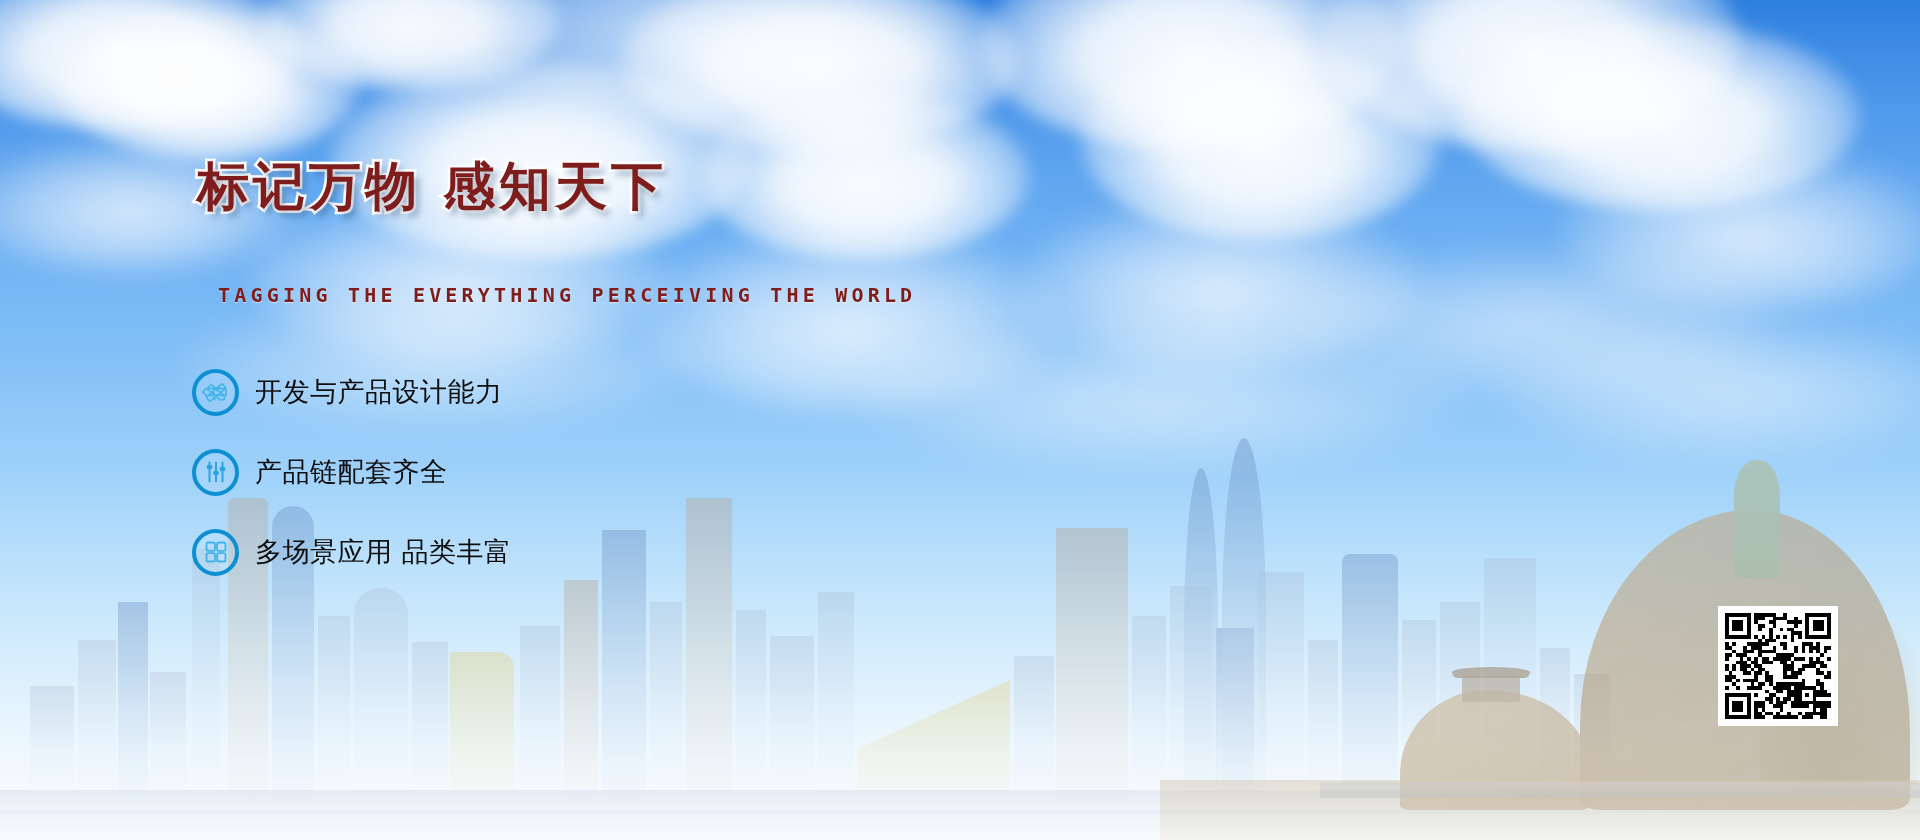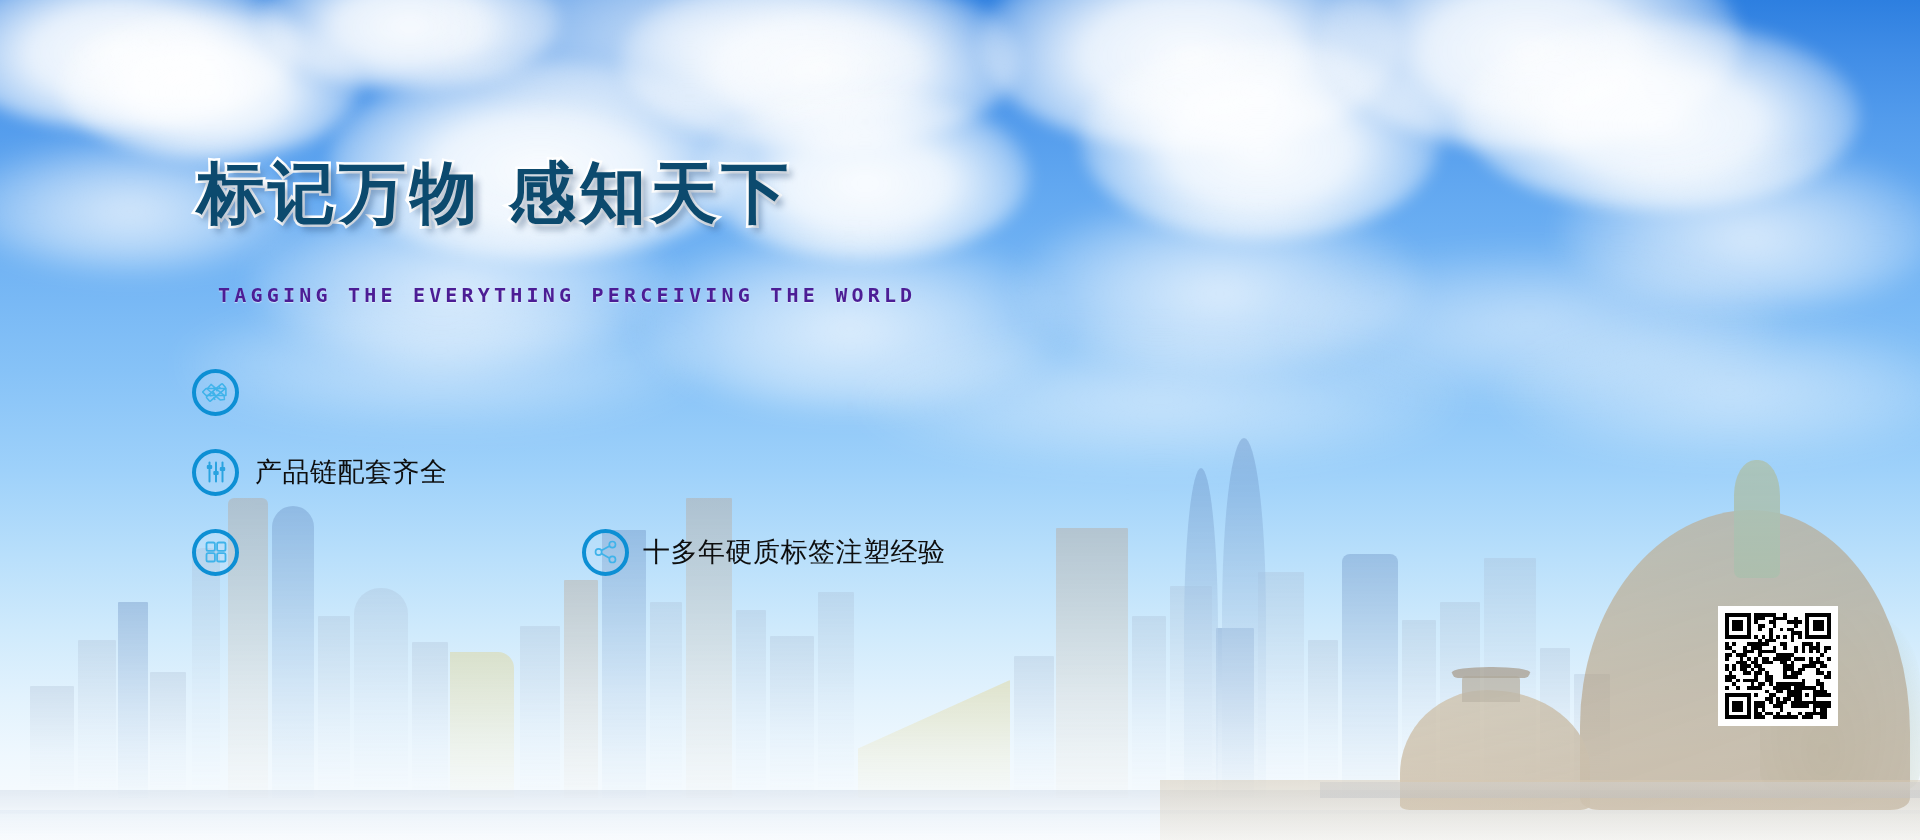--- a/index.html
+++ b/index.html
@@ -128,36 +128,36 @@
     background:linear-gradient(to bottom, rgba(200,212,230,0.55), rgba(168,184,208,0.42));
   }
   .beach {
     position:absolute; right:0; bottom:0; width:760px; height:60px;
     background:linear-gradient(to bottom, rgba(214,200,178,0.50), rgba(234,226,212,0.30));
   }
 
   
   .headline {
     position:absolute; left:197px; top:160px;
-    font-size:67px; line-height:1;
+    font-size:52px; line-height:1;
     font-weight:bold;
     letter-spacing:4px;
-    color:#0c4a6e;
+    color:#7f1d1d;
     -webkit-text-stroke:5px #ffffff;
     paint-order:stroke fill;
     text-shadow:5px 6px 6px rgba(40,70,110,0.38);
     white-space:nowrap;
     font-family:"DejaVu Sans","Liberation Sans",sans-serif;
   }
   .subhead {
     position:absolute; left:218px; top:283px;
     font-size:20px;
     font-weight:bold;
     letter-spacing:4.2px;
-    color:#4c1d95;
+    color:#7f1d1d;
     white-space:nowrap;
     font-family:"DejaVu Sans Mono","Liberation Mono",monospace;
     text-shadow:0 1px 1px rgba(255,255,255,0.55);
   }
 
   
   .features {
     position:absolute; left:192px; top:352px;
     width:1120px;
   }
@@ -299,20 +299,21 @@
             <g stroke="#3fb3ea" stroke-width="1.5" fill="none">
               <rect x="3.5" y="11.5" width="21" height="6" rx="1" transform="rotate(-40 14 14.5)"></rect>
               <path d="M8 11.5 v3 M12 11.5 v3 M16 11.5 v3 M20 11.5 v3" transform="rotate(-40 14 14.5)"></path>
               <path d="M4 17 L21 17 L24 20 L21 23 L4 23 Z" opacity="0"></path>
             </g>
             <g stroke="#3fb3ea" stroke-width="1.5" fill="none" stroke-linejoin="round">
               <path d="M5 11.5 L5 17.5 L22 17.5 L25 14.5 L22 11.5 Z" transform="rotate(40 14 14.5)" opacity="0.95"></path>
             </g>
           </svg>
         </span>
+        <span class="flabel">开发与产品设计能力</span>
       </div>
 
     </div>
 
     <div class="feat-row">
       <div class="feat col1">
         <span class="ficon">
           <svg width="28" height="28" viewBox="0 0 28 28">
             <g stroke="#2aa3e0" stroke-width="2" stroke-linecap="round">
               <path d="M7.5 4.5 L7.5 23.5"></path>
@@ -336,36 +337,23 @@
         <span class="ficon">
           <svg width="28" height="28" viewBox="0 0 28 28">
             <g fill="none" stroke="#3fb3ea" stroke-width="1.8">
               <rect x="4.5" y="4.5" width="8.4" height="8.4" rx="1.6"></rect>
               <rect x="15.1" y="4.5" width="8.4" height="8.4" rx="1.6"></rect>
               <rect x="4.5" y="15.1" width="8.4" height="8.4" rx="1.6"></rect>
               <rect x="15.1" y="15.1" width="8.4" height="8.4" rx="1.6"></rect>
             </g>
           </svg>
         </span>
+        <span class="flabel">多场景应用 品类丰富</span>
       </div>
 
-      <div class="feat col2">
-        <span class="ficon">
-          <svg width="28" height="28" viewBox="0 0 28 28">
-            <g stroke="#3fb3ea" stroke-width="1.7" fill="none">
-              <path d="M9.4 12.6 L17.6 7.9"></path>
-              <path d="M9.4 15.6 L17.6 20.3"></path>
-              <circle cx="6.6" cy="14" r="3.1"></circle>
-              <circle cx="20.4" cy="6.6" r="3.1"></circle>
-              <circle cx="20.4" cy="21.4" r="3.1"></circle>
-            </g>
-          </svg>
-        </span>
-        <span class="flabel">十多年硬质标签注塑经验</span>
-      </div>
     </div>
 
   </div>
 
   <div class="qr-wrap">
     <svg class="qr" viewBox="0 0 29 29" shape-rendering="crispEdges">
       <rect width="29" height="29" fill="#ffffff"></rect>
       <g fill="#000000" id="qr-g">
           <rect x="0" y="0" width="1" height="1"></rect>
           <rect x="1" y="0" width="1" height="1"></rect>

